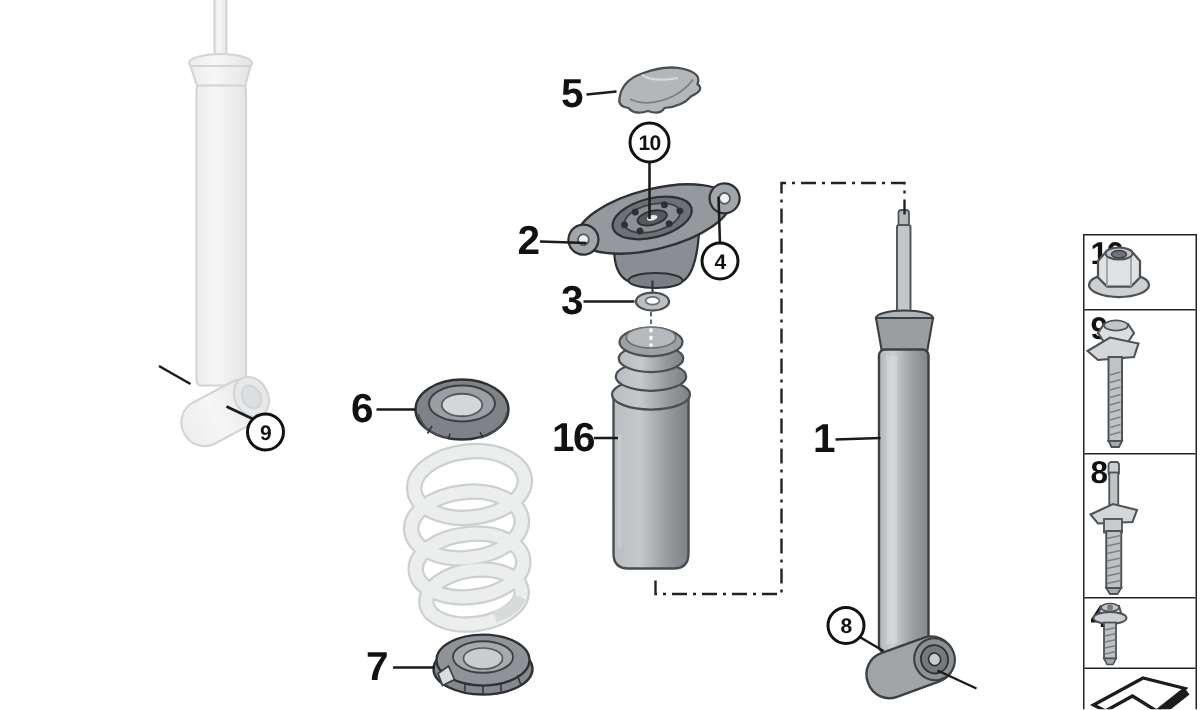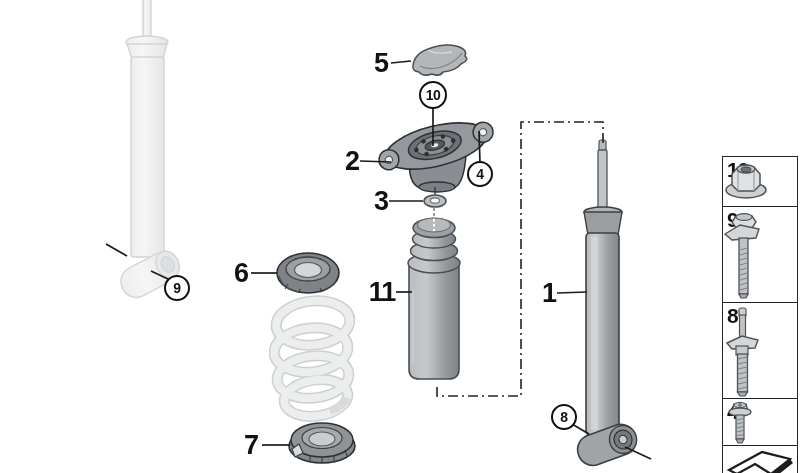--- a/index.html
+++ b/index.html
@@ -189,21 +189,21 @@
       <line x1="170" y1="280" x2="151" y2="271"></line>
       <line x1="572" y1="424" x2="589" y2="434"></line>
       <line x1="106" y1="244" x2="127" y2="256"></line>
     </g>
   </svg>
 
   <div class="plabel" style="left:381px;top:63px">5</div>
   <div class="plabel" style="left:352px;top:161px">2</div>
   <div class="plabel" style="left:381px;top:201px">3</div>
   <div class="plabel" style="left:241px;top:273px">6</div>
-  <div class="plabel" style="left:382px;top:292px">11</div>
+  <div class="plabel" style="left:382px;top:292px">16</div>
   <div class="plabel" style="left:251px;top:445px">7</div>
   <div class="plabel" style="left:549px;top:293px">1</div>
 
   <div class="clabel big" style="left:433px;top:95px">10</div>
   <div class="clabel" style="left:480px;top:174px">4</div>
   <div class="clabel" style="left:177px;top:288px">9</div>
   <div class="clabel" style="left:564px;top:417px">8</div>
 
   <div class="sidebar">
 

